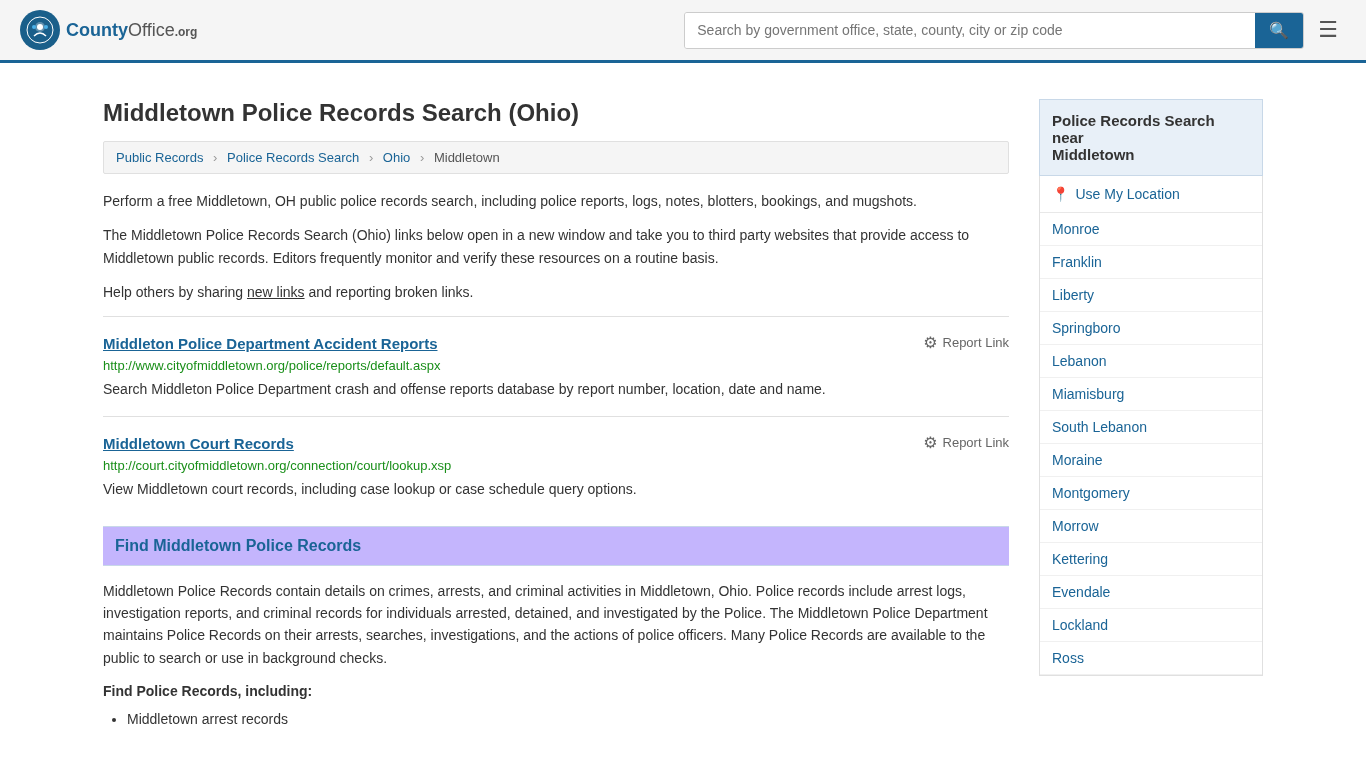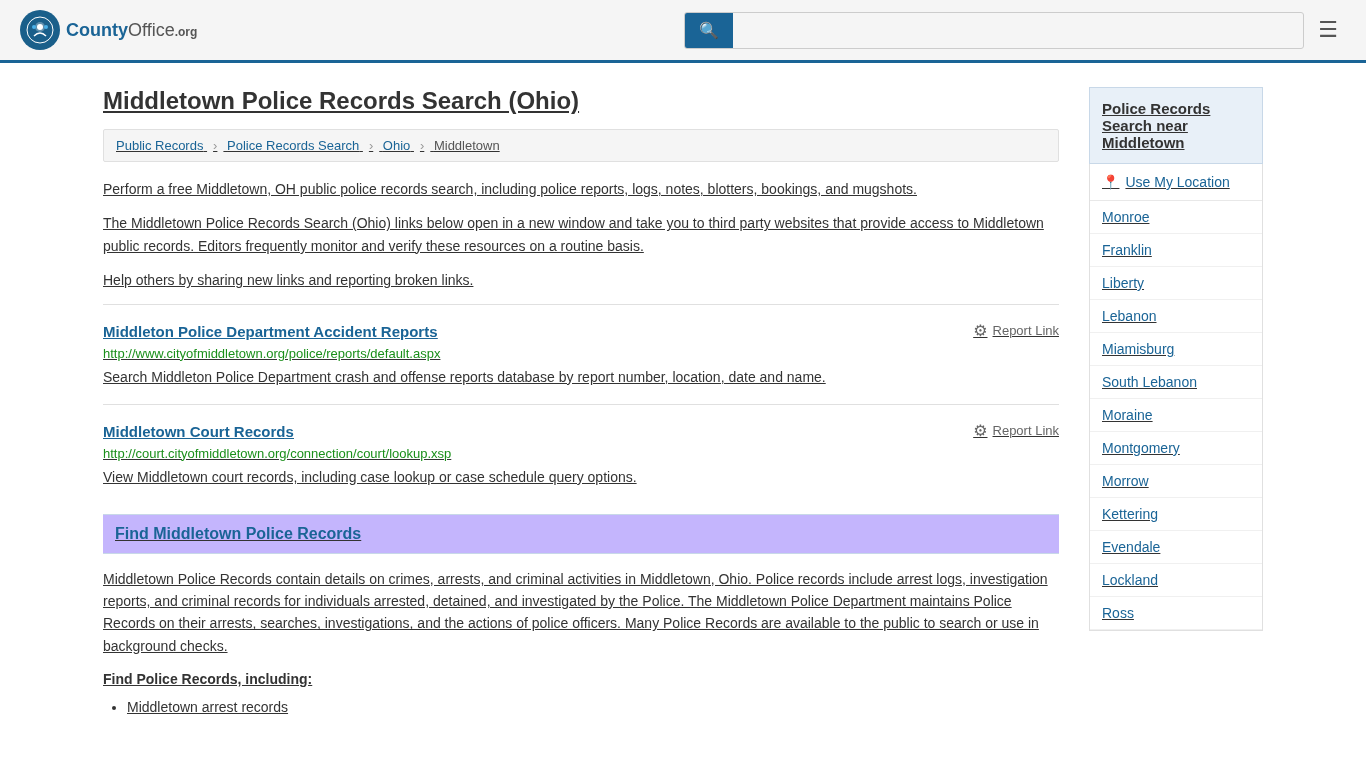--- a/index.html
+++ b/index.html
@@ -68,31 +68,30 @@
       border: none;
       cursor: pointer;
       font-size: 22px;
       color: #555;
       padding: 4px 8px;
     }
 
     
     .page-container {
       max-width: 1200px;
-      margin: 4px auto;
+      margin: 16px auto;
       padding: 20px 20px;
       display: flex;
       gap: 30px;
-      text-decoration: underline;
     }
     .main-content {
       flex: 1;
     }
     .sidebar {
-      width: 174px;
+      width: 224px;
       flex-shrink: 0;
     }
 
     
     .page-title {
       font-size: 24px;
       font-weight: bold;
       color: #333;
       margin-bottom: 14px;
     }
@@ -235,20 +234,21 @@
         <path d="M8 20 Q14 14 20 20" stroke="white" stroke-width="1.5" fill="none"></path>
         <circle cx="8" cy="11" r="2" fill="#4ab0e8"></circle>
         <circle cx="20" cy="11" r="2" fill="#4ab0e8"></circle>
       </svg>
     </div>
     <span class="logo-text">
       <span>County</span><span style="color:#555;font-weight:normal;">Office</span><span style="color:#555;font-size:12px;">.org</span>
     </span>
   </a>
   <div class="search-bar">
+    <input type="text" class="search-input" placeholder="Search by government office, state, county, city or zip code" style="">
     <button class="search-btn">
       <span>🔍</span>
     </button>
   </div>
   <button class="menu-btn">
     <span>☰</span>
   </button>
 </header>
 
 <div class="page-container">
@@ -317,20 +317,21 @@
     </div>
     <div class="sidebar-links">
       <div class="sidebar-use-location">
         <span style="color:#c00;">📍</span>
         <span>Use My Location</span>
       </div>
 
     <a class="sidebar-link" href="#">Monroe</a>
         <a class="sidebar-link" href="#">Franklin</a>
         <a class="sidebar-link" href="#">Liberty</a>
+        <a class="sidebar-link" href="#">Springboro</a>
         <a class="sidebar-link" href="#">Lebanon</a>
         <a class="sidebar-link" href="#">Miamisburg</a>
         <a class="sidebar-link" href="#">South Lebanon</a>
         <a class="sidebar-link" href="#">Moraine</a>
         <a class="sidebar-link" href="#">Montgomery</a>
         <a class="sidebar-link" href="#">Morrow</a>
         <a class="sidebar-link" href="#">Kettering</a>
         <a class="sidebar-link" href="#">Evendale</a>
         <a class="sidebar-link" href="#">Lockland</a>
         <a class="sidebar-link" href="#">Ross</a>

